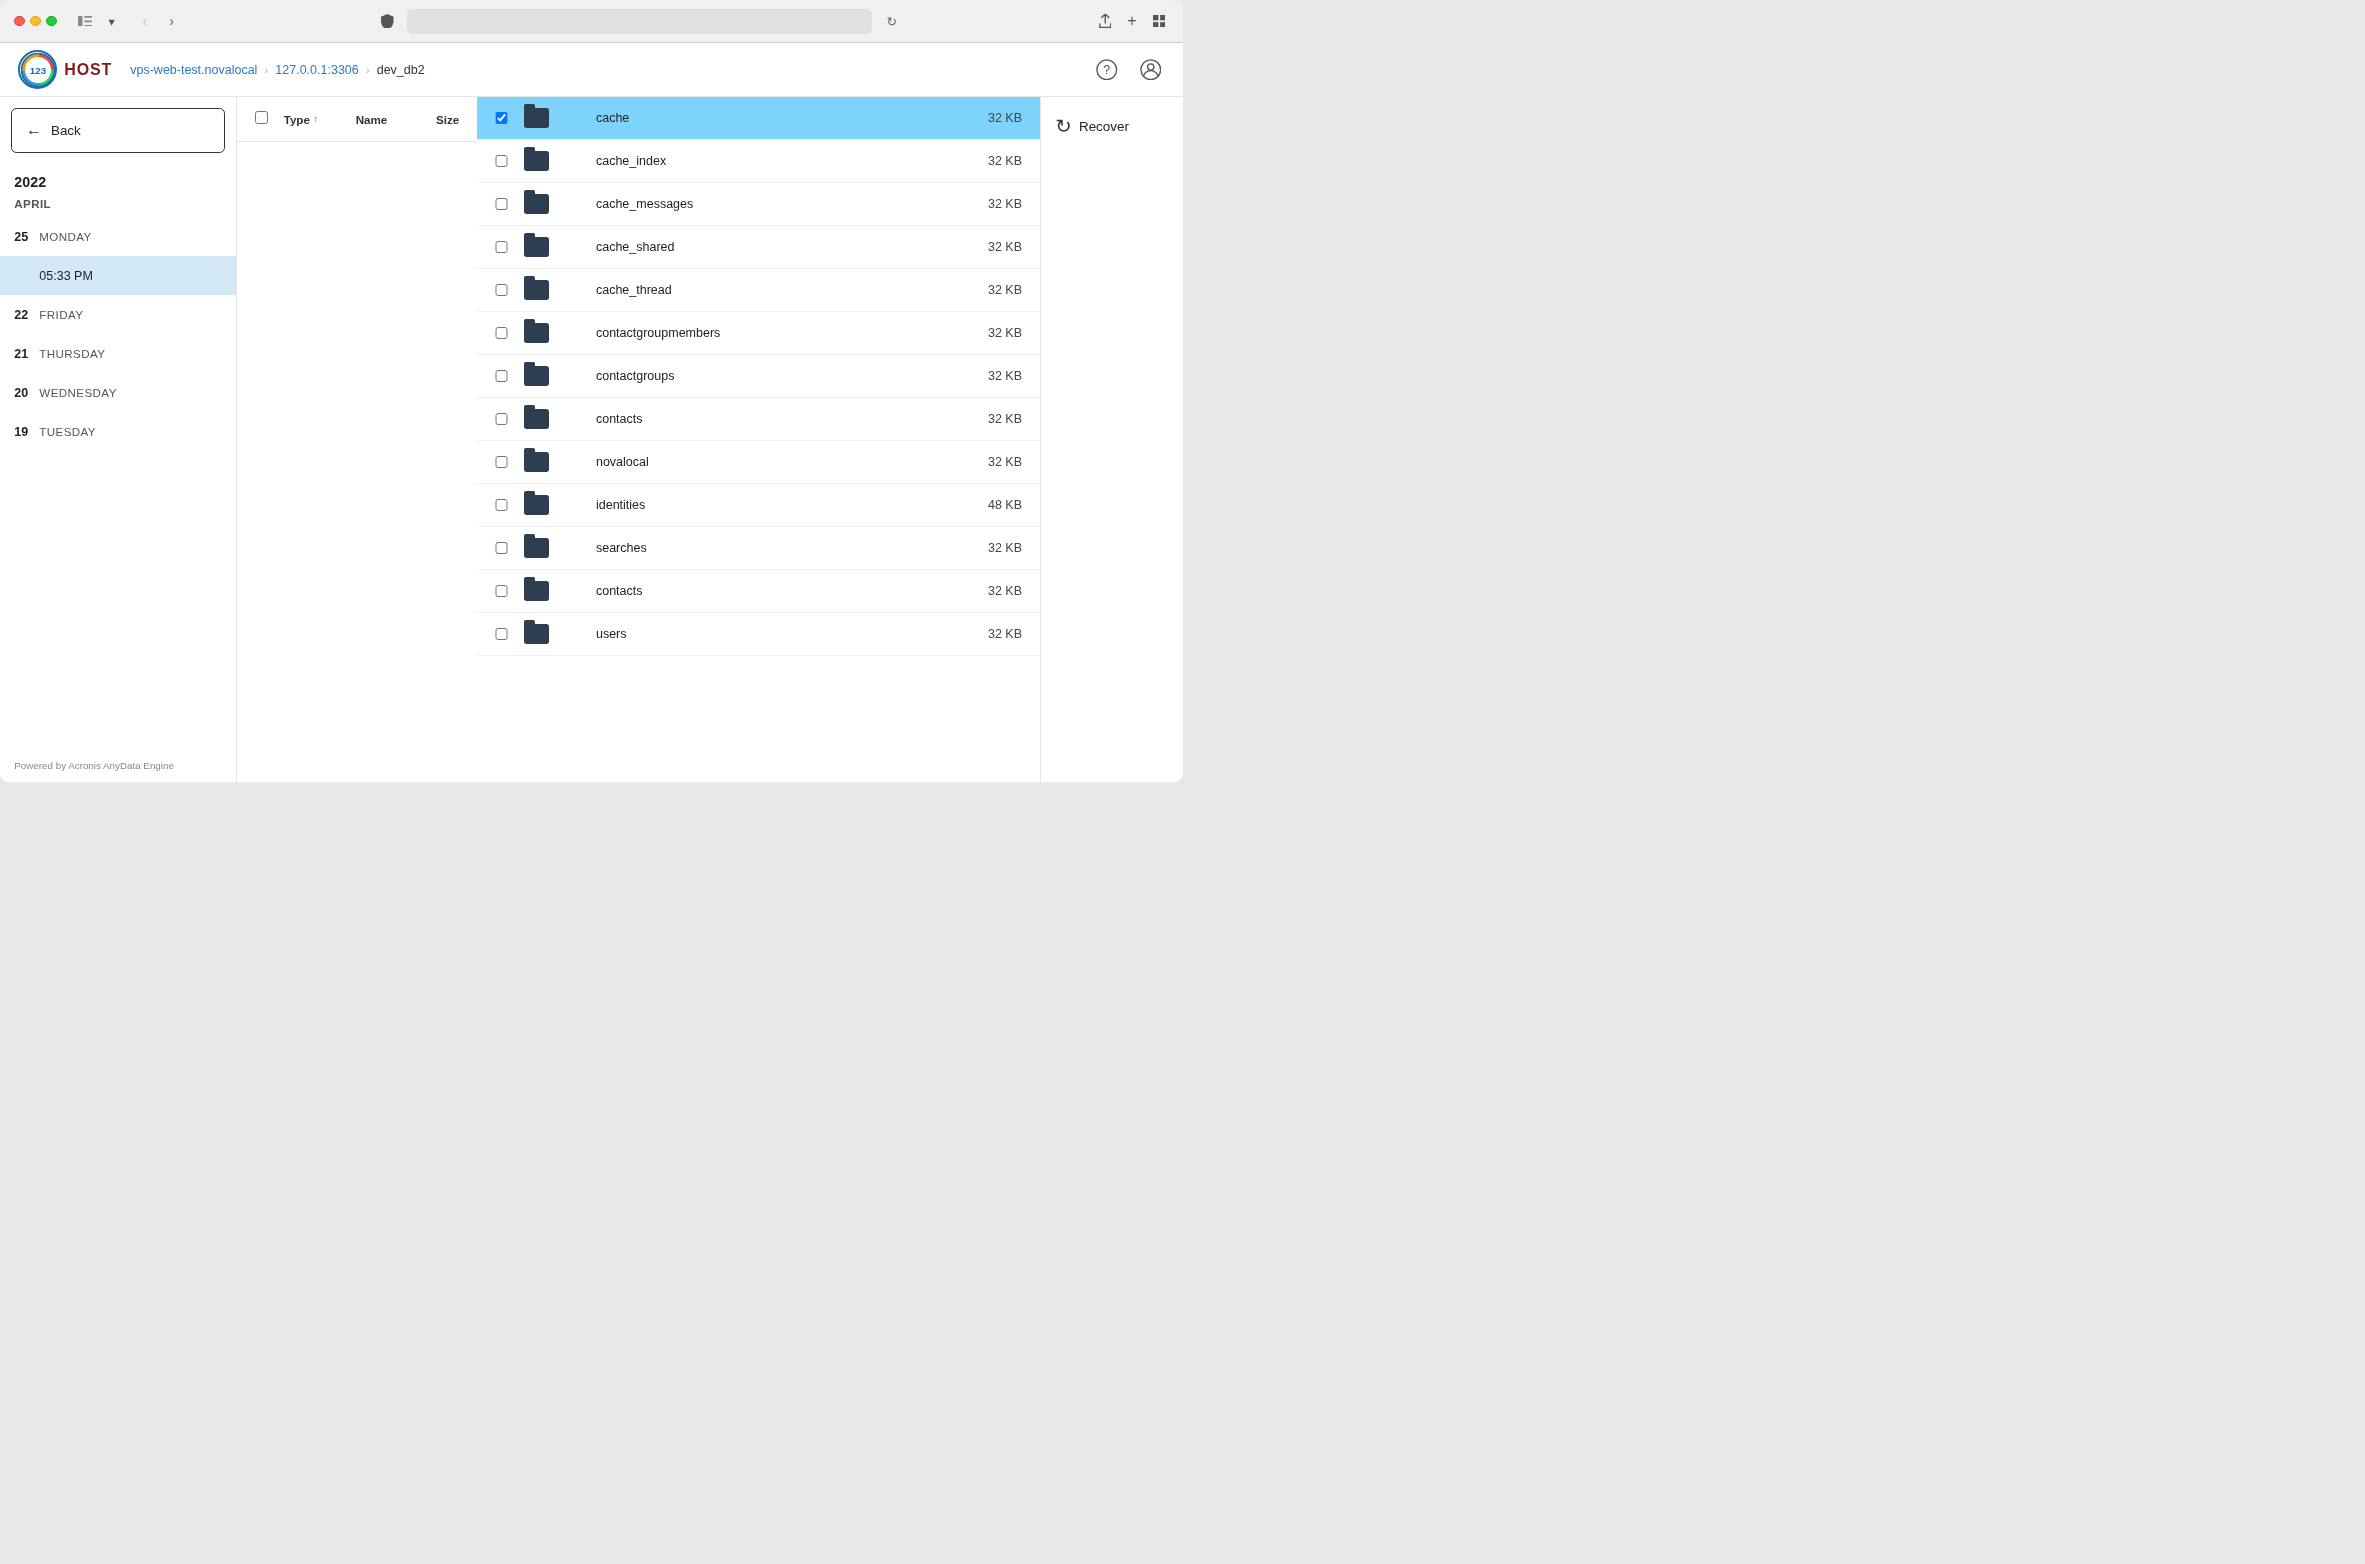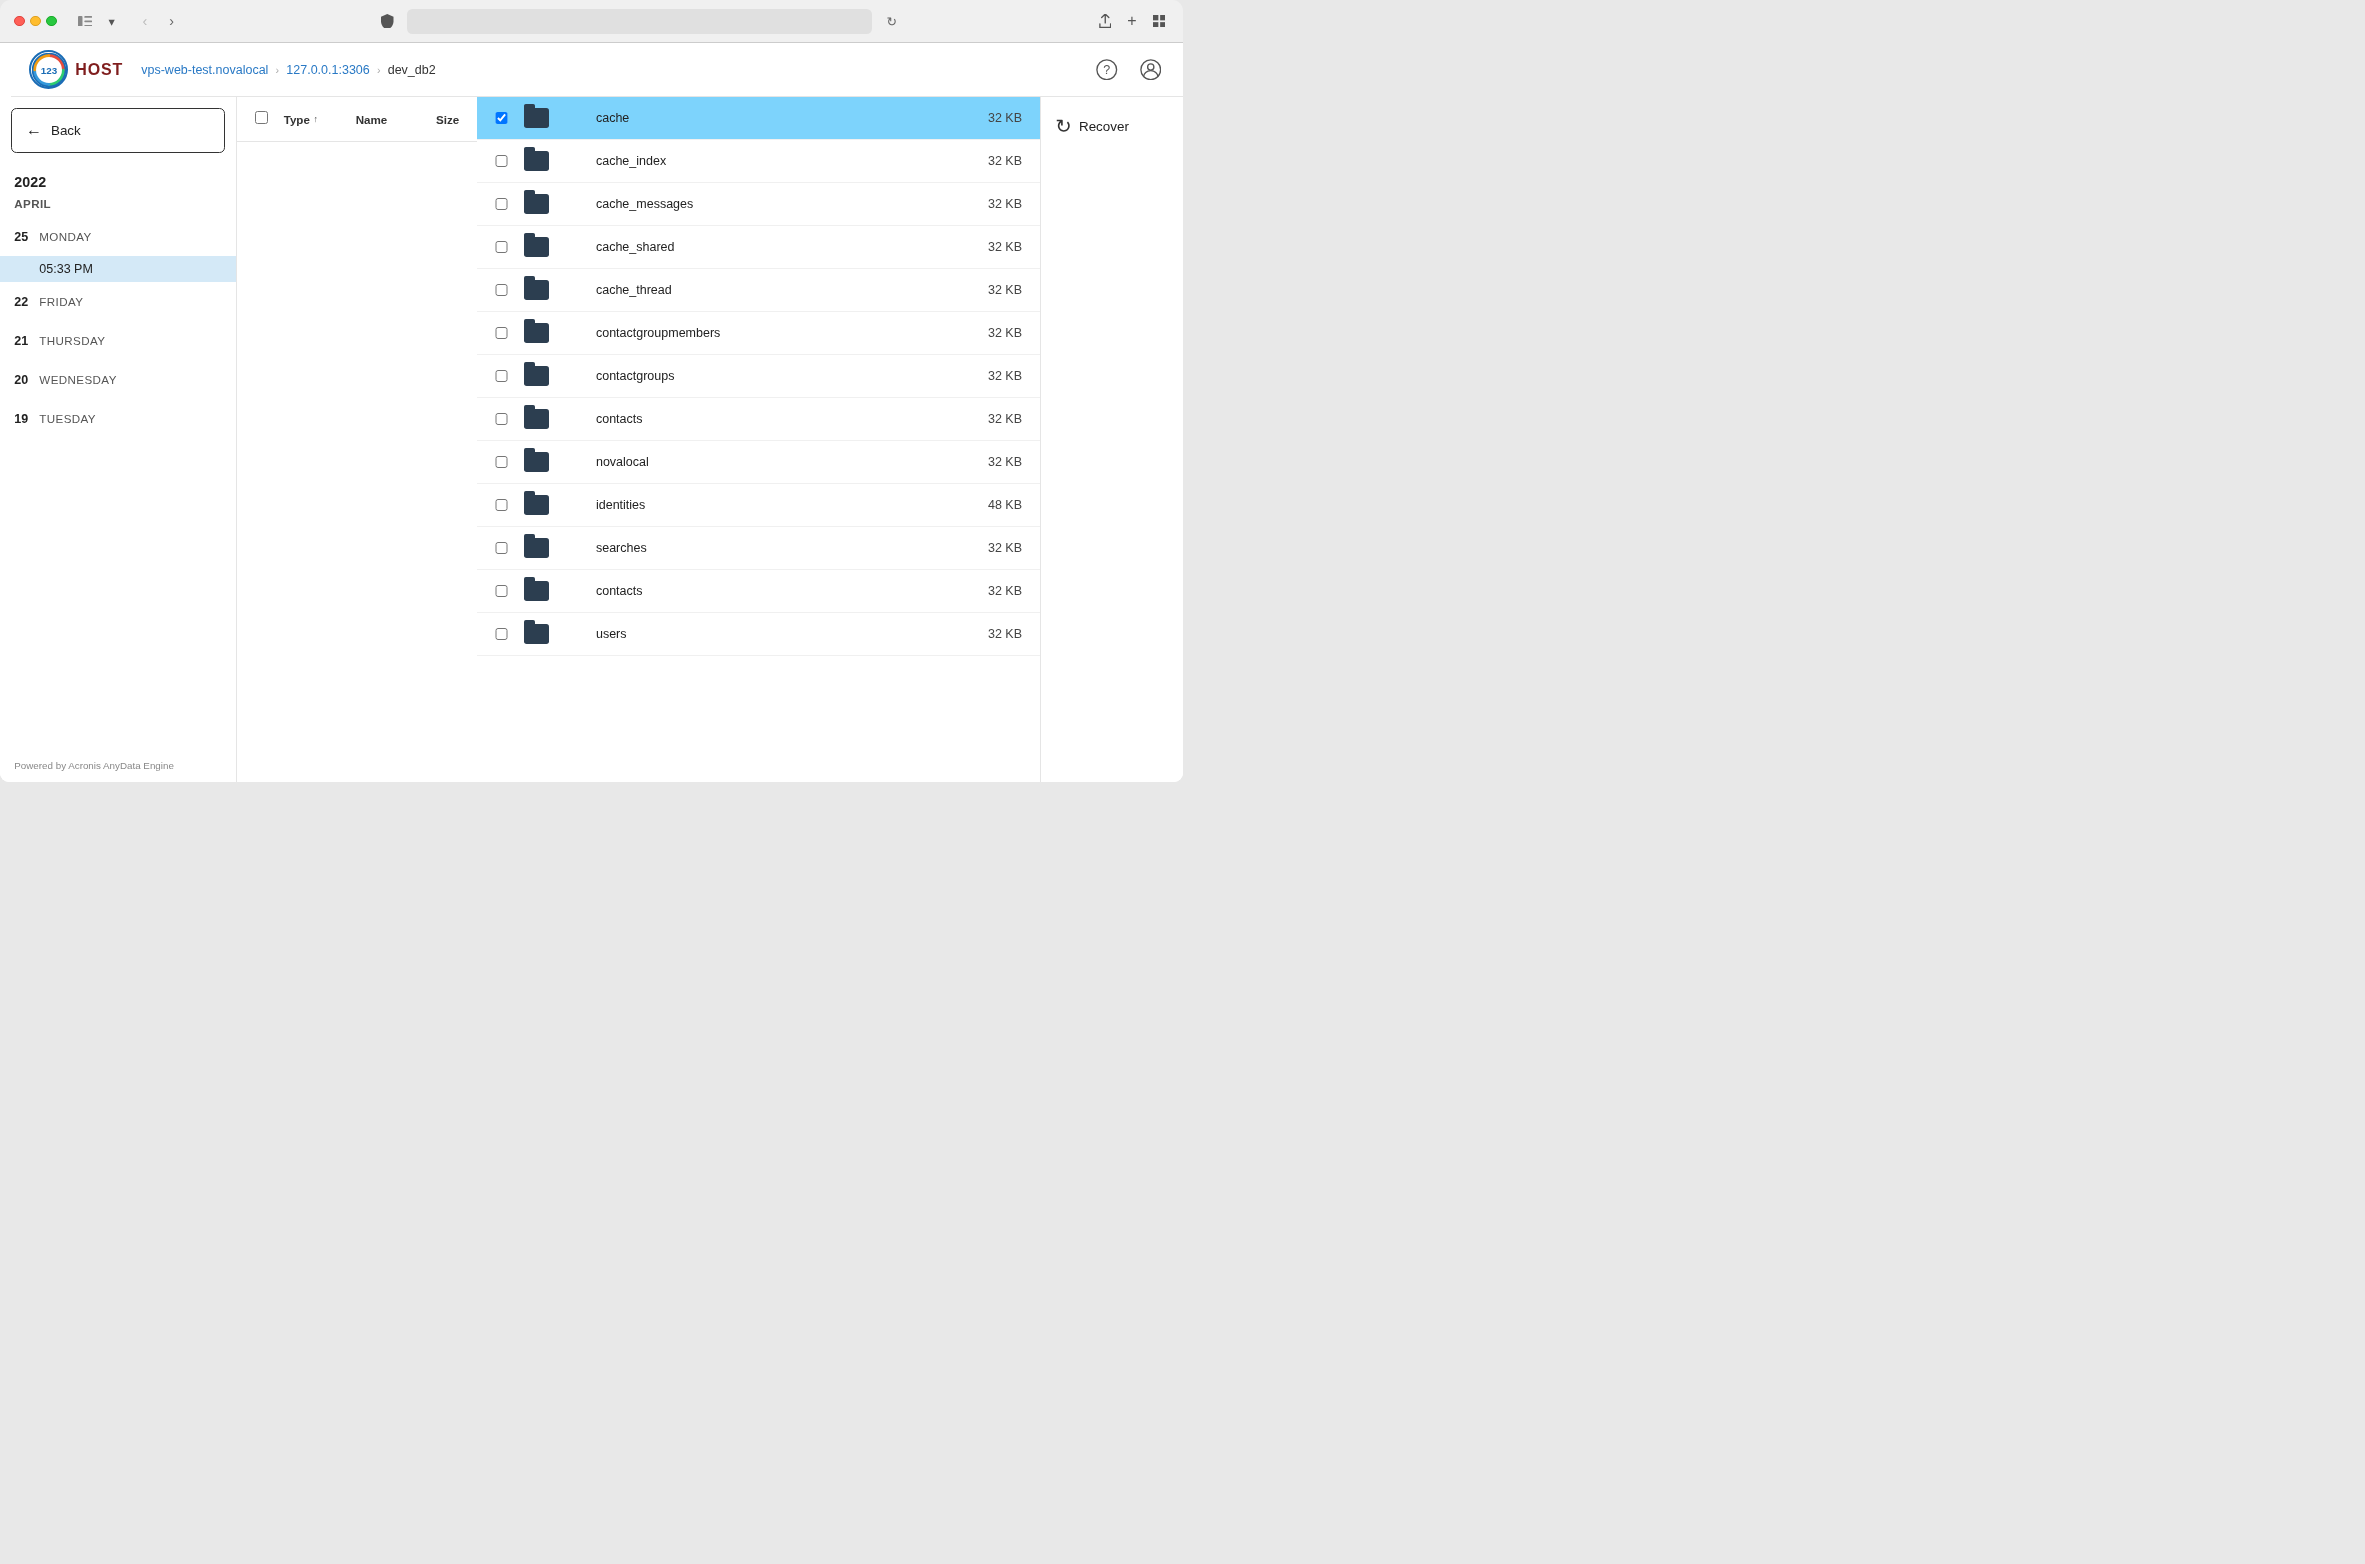--- a/index.html
+++ b/index.html
@@ -147,21 +147,20 @@
 
     
     .app-header {
       display: flex;
       align-items: center;
       padding: 0 18px;
       height: 54px;
       border-bottom: 0.9px solid #e5e5e5;
       background: #fff;
       flex-shrink: 0;
-      margin-left: 11px;
     }
 
     .logo-area {
       display: flex;
       align-items: center;
       gap: 7.2px;
       margin-right: 18px;
     }
 
     .logo-circle {
@@ -297,21 +296,21 @@
       font-size: 11.6px;
       color: #555;
       text-transform: uppercase;
       letter-spacing: 0.4px;
     }
 
     .time-entry {
       display: flex;
       align-items: center;
       padding: 0 14.3px;
-      height: 26px;
+      height: 39px;
       cursor: pointer;
       background: #d4e9f7;
       border-radius: 0;
     }
 
     .time-text {
       font-size: 12.5px;
       color: #222;
       font-weight: 500;
       margin-left: 25px;

